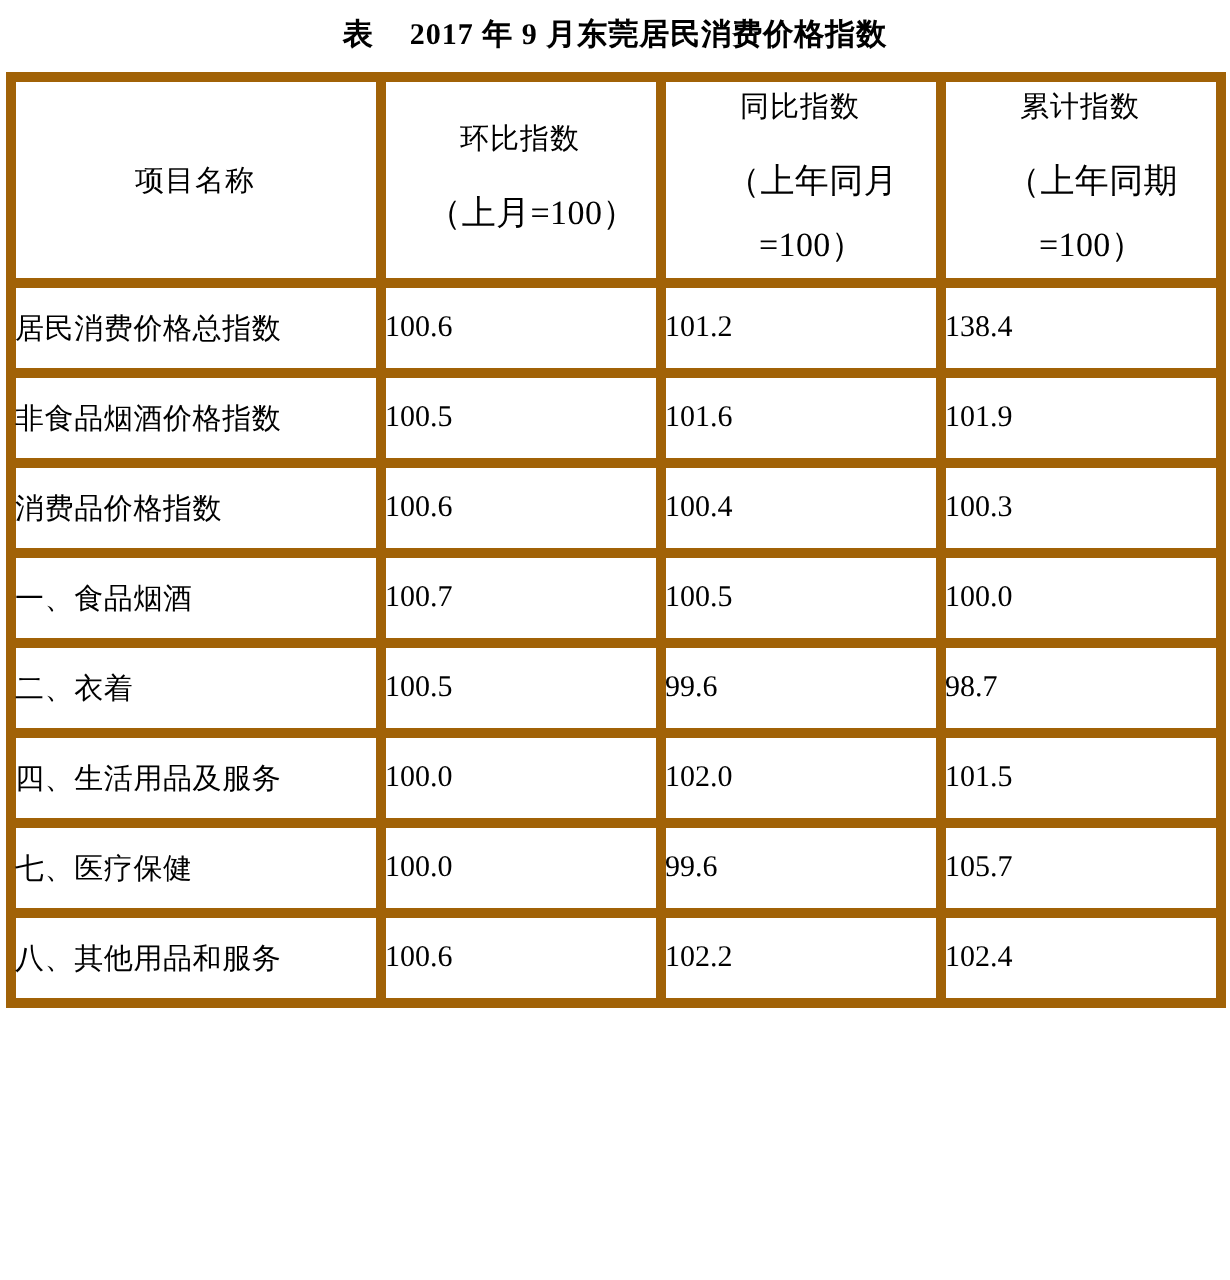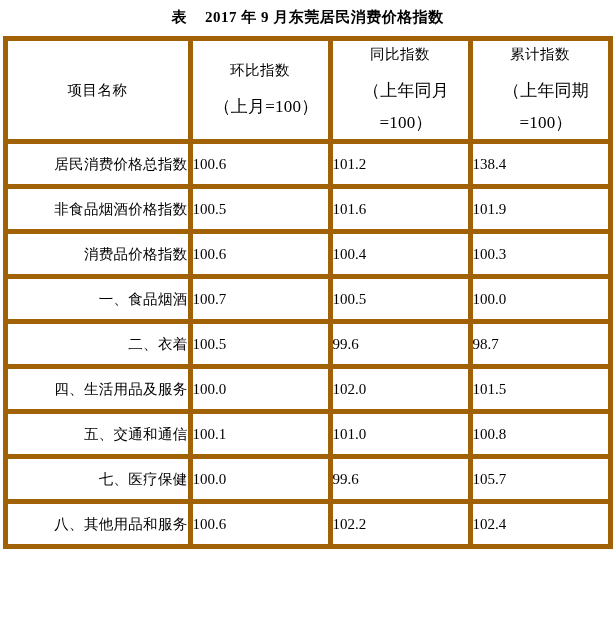--- a/index.html
+++ b/index.html
@@ -64,21 +64,21 @@
     margin-top: 6px;
     padding-left: 12px;
   }
   .hdr-name {
     text-align: center;
     vertical-align: middle;
     font-size: 14.5px;
     letter-spacing: 0.5px;
   }
   .row-name {
-    text-align: right;
+    text-align: left;
     padding-left: 8px;
     font-size: 14.5px;
     height: 40px;
     letter-spacing: 0.3px;
     white-space: nowrap;
   }
   .row-val {
     font-size: 15px;
     height: 40px;
     font-family: "Liberation Serif", "DejaVu Serif", serif;
@@ -148,26 +148,20 @@
         <td class="row-val">99.6</td>
         <td class="row-val">98.7</td>
       </tr>
       <tr>
         <td class="row-name">四、生活用品及服务</td>
         <td class="row-val">100.0</td>
         <td class="row-val">102.0</td>
         <td class="row-val">101.5</td>
       </tr>
       <tr>
-        <td class="row-name">五、交通和通信</td>
-        <td class="row-val">100.1</td>
-        <td class="row-val">101.0</td>
-        <td class="row-val">100.8</td>
-      </tr>
-      <tr>
         <td class="row-name">七、医疗保健</td>
         <td class="row-val">100.0</td>
         <td class="row-val">99.6</td>
         <td class="row-val">105.7</td>
       </tr>
       <tr>
         <td class="row-name">八、其他用品和服务</td>
         <td class="row-val">100.6</td>
         <td class="row-val">102.2</td>
         <td class="row-val">102.4</td>

